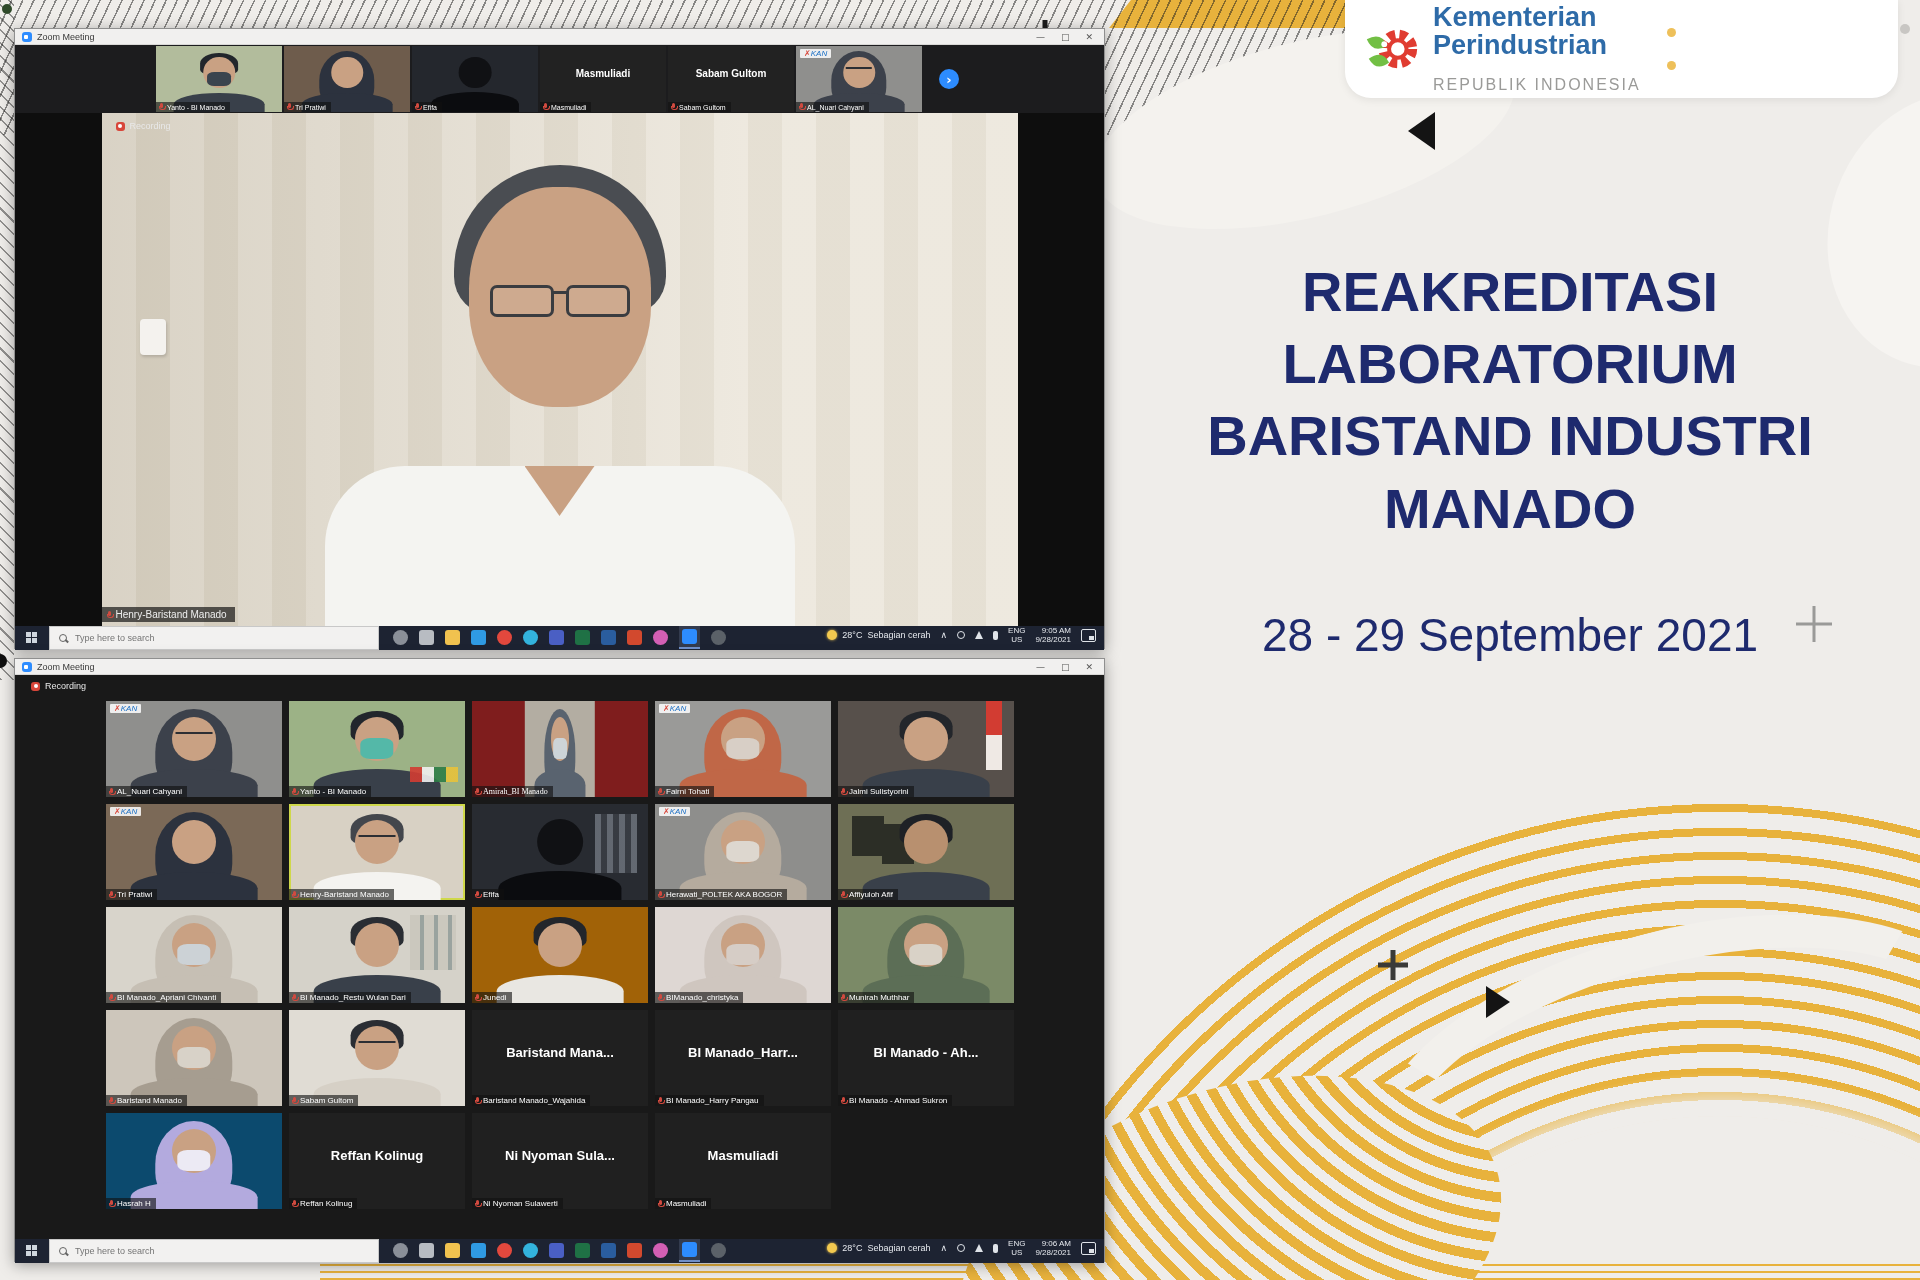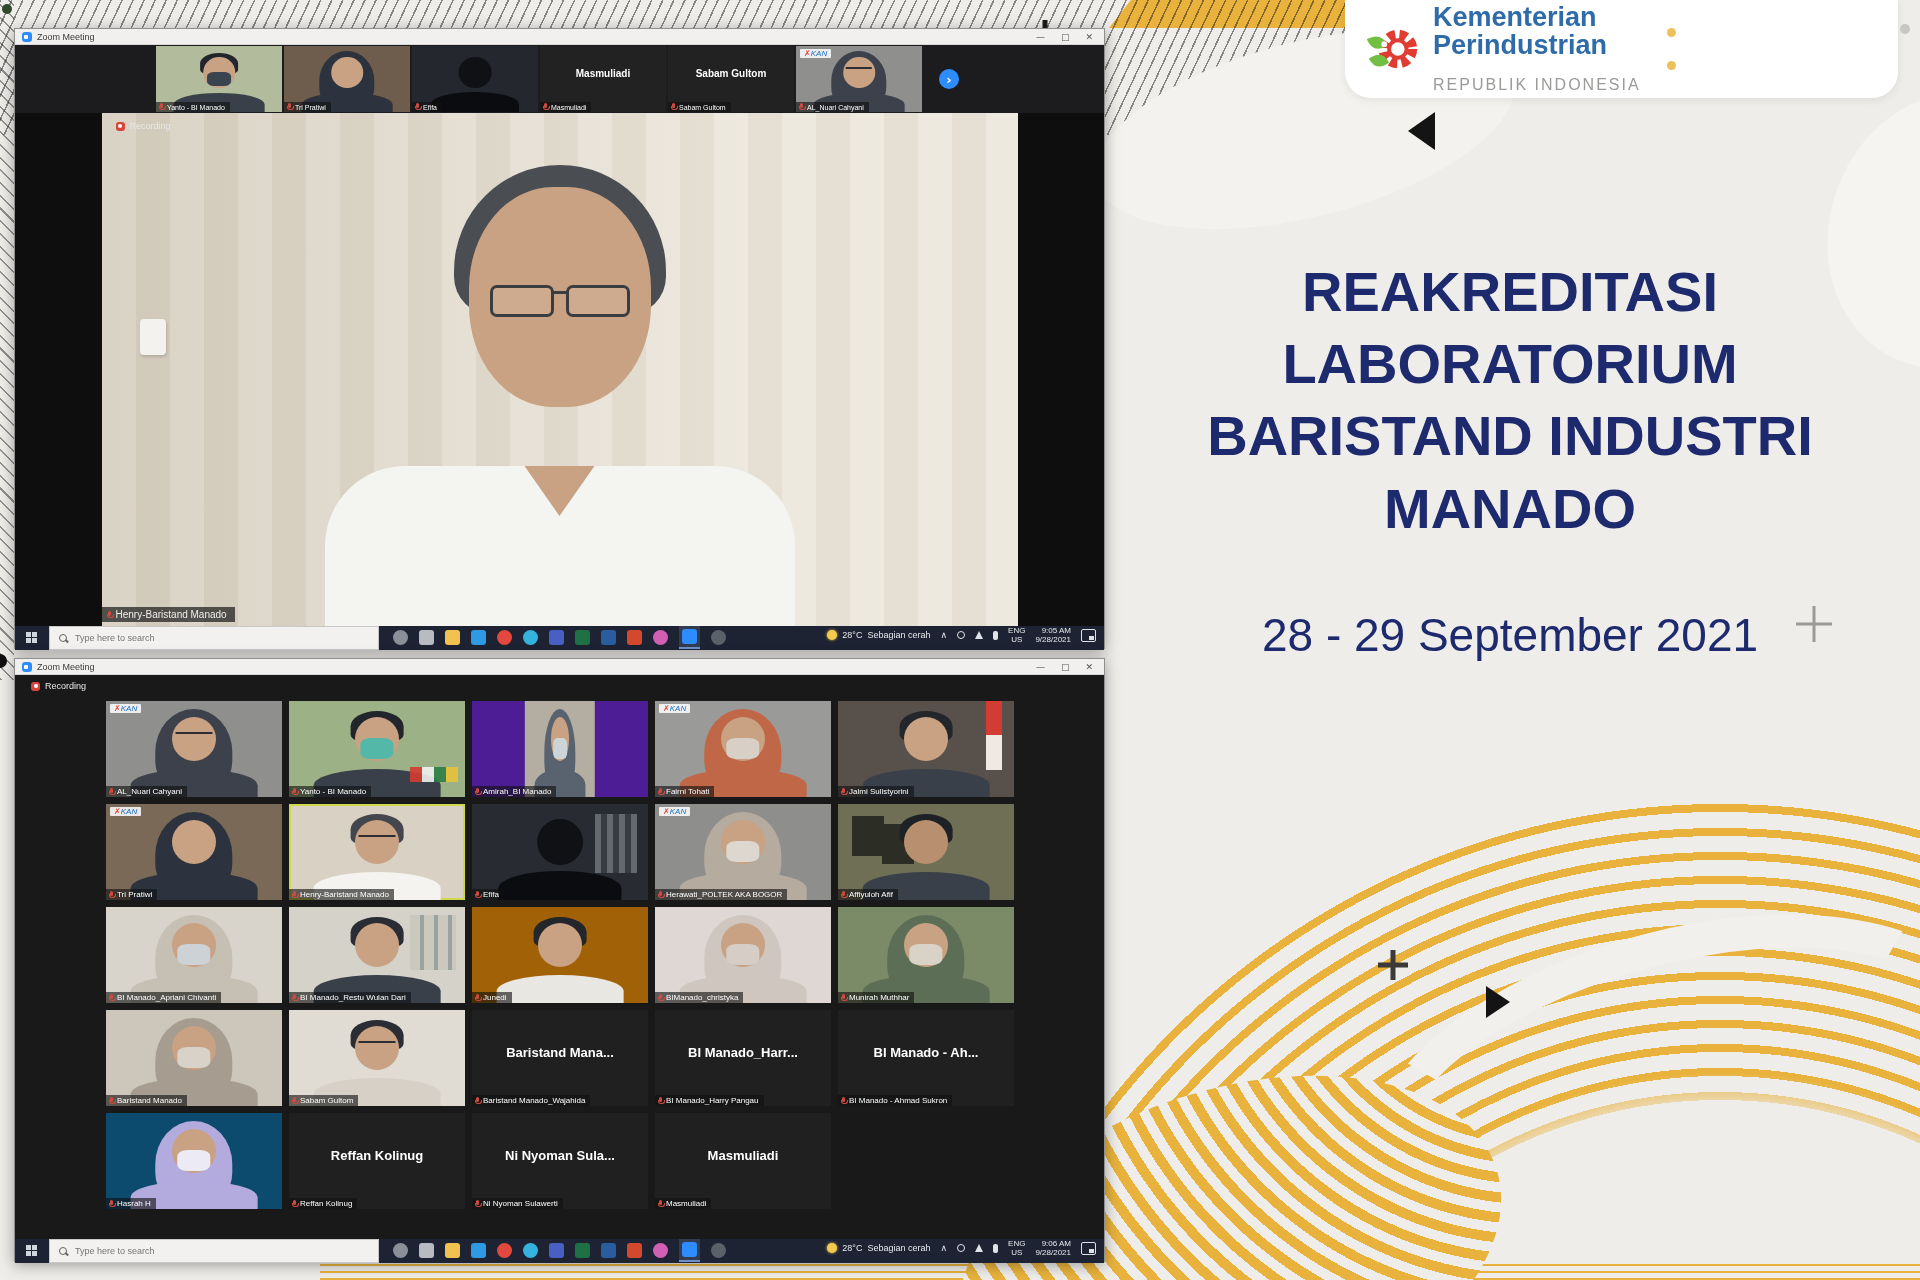--- a/index.html
+++ b/index.html
@@ -376,21 +376,21 @@
           <div class="deco-logos"></div>
           <div class="av-hair" style="background: rgb(34, 38, 44);"></div>
           <div class="av-face" style="background: rgb(201, 161, 131);"></div>
           <div class="av-mask" style="background: rgb(84, 184, 168);"></div>
           <div class="av-body" style="background: rgb(57, 64, 74);"></div>
           <div class="namechip">
             <span class="mic"></span>
             <span>Yanto - BI Manado</span>
           </div>
         </div>
-        <div class="gtile" style="background: #4c1d95;">
+        <div class="gtile" style="background: #7f1d1d; font-family: Liberation Serif, serif;">
           <div class="narrow-inner" style="background: rgb(179, 173, 162);">
             <div class="av-hijab" style="background: rgb(89, 99, 111);"></div>
             <div class="av-face" style="background: rgb(201, 161, 131);"></div>
             <div class="av-mask" style="background: rgb(205, 212, 216);"></div>
             <div class="av-body" style="background: rgb(89, 99, 111);"></div>
           </div>
           <div class="namechip">
             <span class="mic"></span>
             <span>Amirah_BI Manado</span>
           </div>

